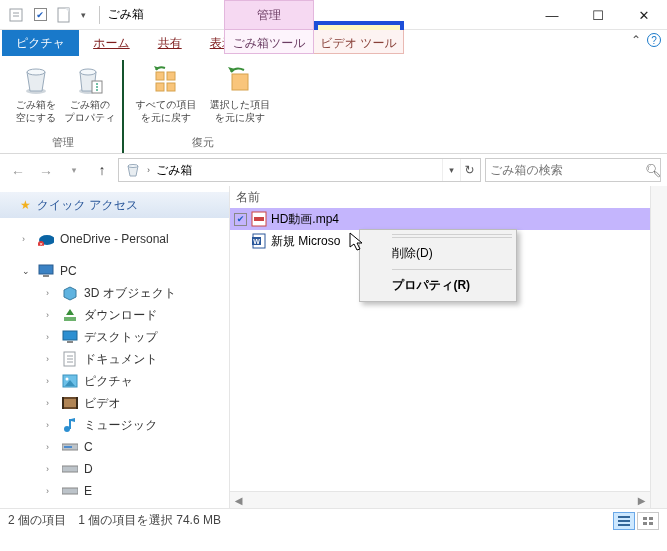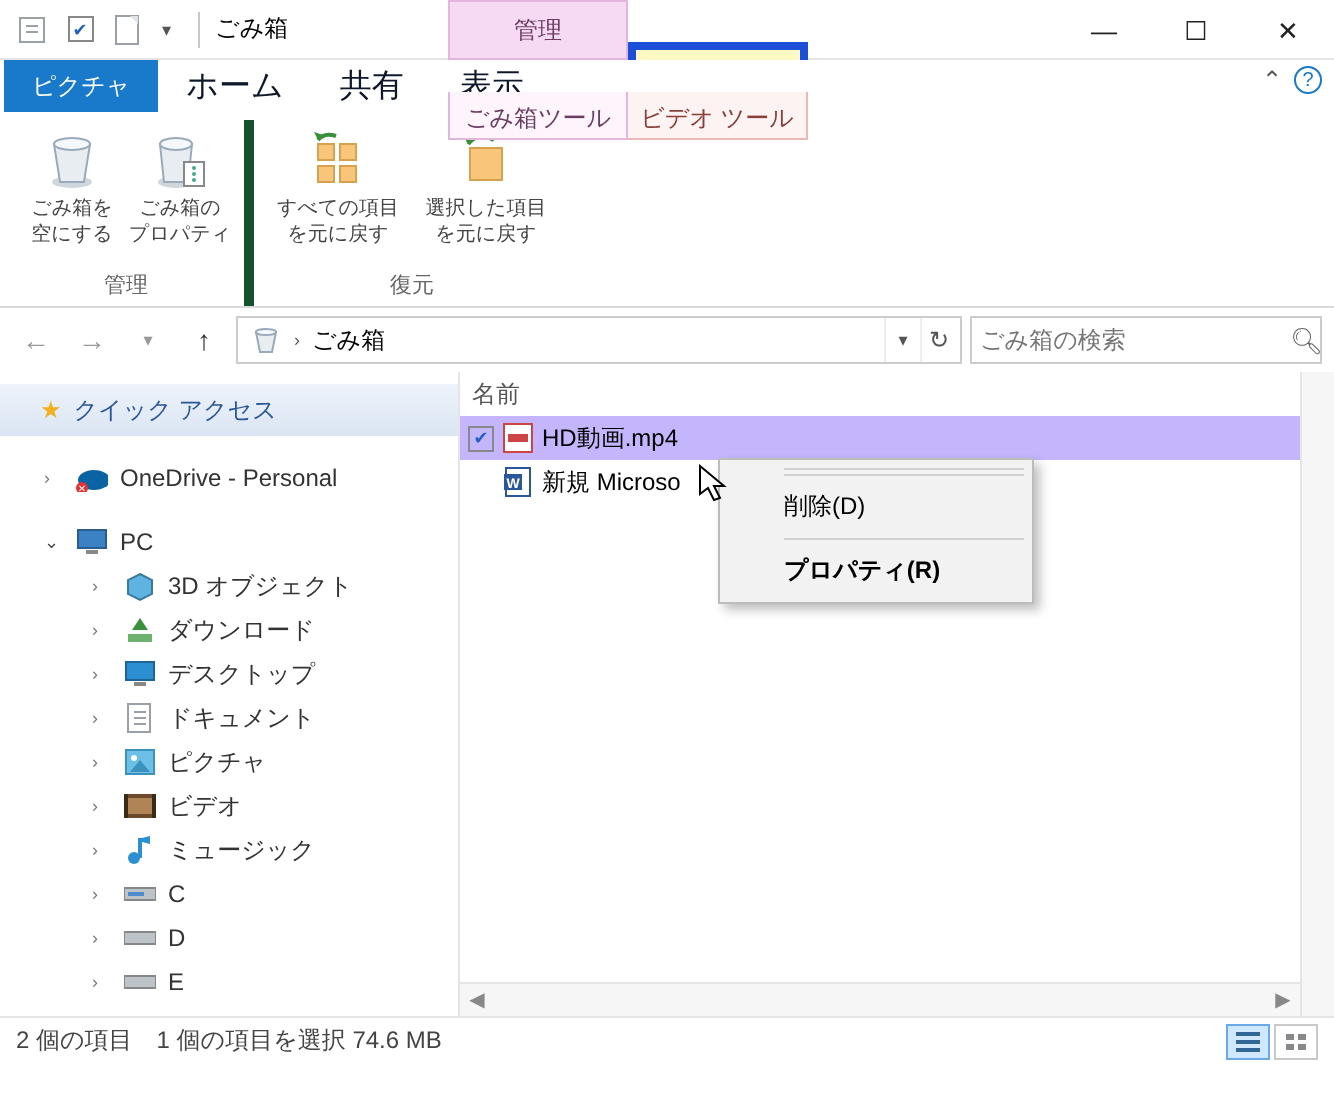--- a/index.html
+++ b/index.html
@@ -11,30 +11,30 @@
 .titletext { font-size:12px; color:#000; margin-left:4px; }
 .vbar { width:1px; height:18px; background:#c8c8c8; margin:0 4px; }
 .ctxtabs { display:flex; position:absolute; left:224px; top:0; }
 .ctxtab { height:30px; width:90px; text-align:center; font-size:12px; padding-top:6px; }
 .ctxtab.pink { background:#f6d9f2; border:1px solid #e3b7dd; color:#6b3d63; }
 .ctxtab.red { background:#fef9c3; border:4px solid #1d4ed8; color:#884038;margin-top:21px; }
 .winbtns { position:absolute; right:0; top:0; display:flex; }
 .winbtn { width:46px; height:30px; display:flex; align-items:center; justify-content:center; color:#222; font-size:13px; font-family:Arial; }
 .ribbon-tabs { height:26px; display:flex; align-items:flex-end; padding-left:2px; background:#fff; position:relative; }
 .filetab { background:#1979ca; color:#fff; padding:5px 14px; font-size:12px; height:26px; display:flex; align-items:center; }
-.rtab { padding:5px 14px; font-size:16px; color:#0f172a; height:26px; display:flex; align-items:center; }
-.ctxrtabs { position:absolute; left:224px; top:16px; display:flex; }
+.rtab { padding:5px 14px; font-size:12px; color:#7f1d1d; height:26px; display:flex; align-items:center;text-decoration:underline; }
+.ctxrtabs { position:absolute; left:224px; top:0; display:flex; }
 .ctxrtab { width:90px; text-align:center; font-size:12px; padding-top:5px; height:24px; }
 .ctxrtab.pink { background:#fdf4fc; border:1px solid #e3b7dd; border-top:0; color:#6b3d63; }
 .ctxrtab.red { background:#fdf3f2; border:1px solid #e9b9b3; border-top:0; border-left:0; color:#884038; }
 .rib-help { position:absolute; right:6px; top:3px; display:flex; gap:6px; }
 .rib-help span { color:#555; font-size:12px; }
 .ribbon { height:98px; background:#fff; border-bottom:1px solid #d9d9d9; display:flex; padding:4px 4px 0; }
 .rgroup { display:flex; flex-direction:column; align-items:center; padding:0 6px; }
-.rgroup + .rgroup { border-left:5px solid #14532d; }
+.rgroup + .rgroup { border-left:2px solid #14532d; }
 .rgroup-body { flex:1; display:flex; align-items:flex-start; gap:2px; padding-top:4px; }
 .rgroup-label { font-size:11px; color:#666; padding-bottom:3px; width:100%; text-align:center; }
 .rbtn { display:flex; flex-direction:column; align-items:center; width:52px; font-size:10px; color:#444; line-height:1.3; text-align:center; cursor:default; }
 .rbtn.wide { width:72px; }
 .rbtn .ico { width:32px; height:32px; display:flex; align-items:center; justify-content:center; margin-bottom:2px; }
 .addr { height:32px; display:flex; align-items:center; padding:4px 6px; gap:4px; background:#fff; }
 .navbtn { width:24px; height:24px; border-radius:2px; display:flex; align-items:center; justify-content:center; color:#999; font-size:14px; }
 .navbtn.enabled { color:#333; }
 .addrbar { flex:1; height:24px; border:1px solid #ccc; display:flex; align-items:center; padding:0 2px; font-size:12px; position:relative; }
 .addrbar .ic { width:16px; height:16px; margin:0 4px; }

